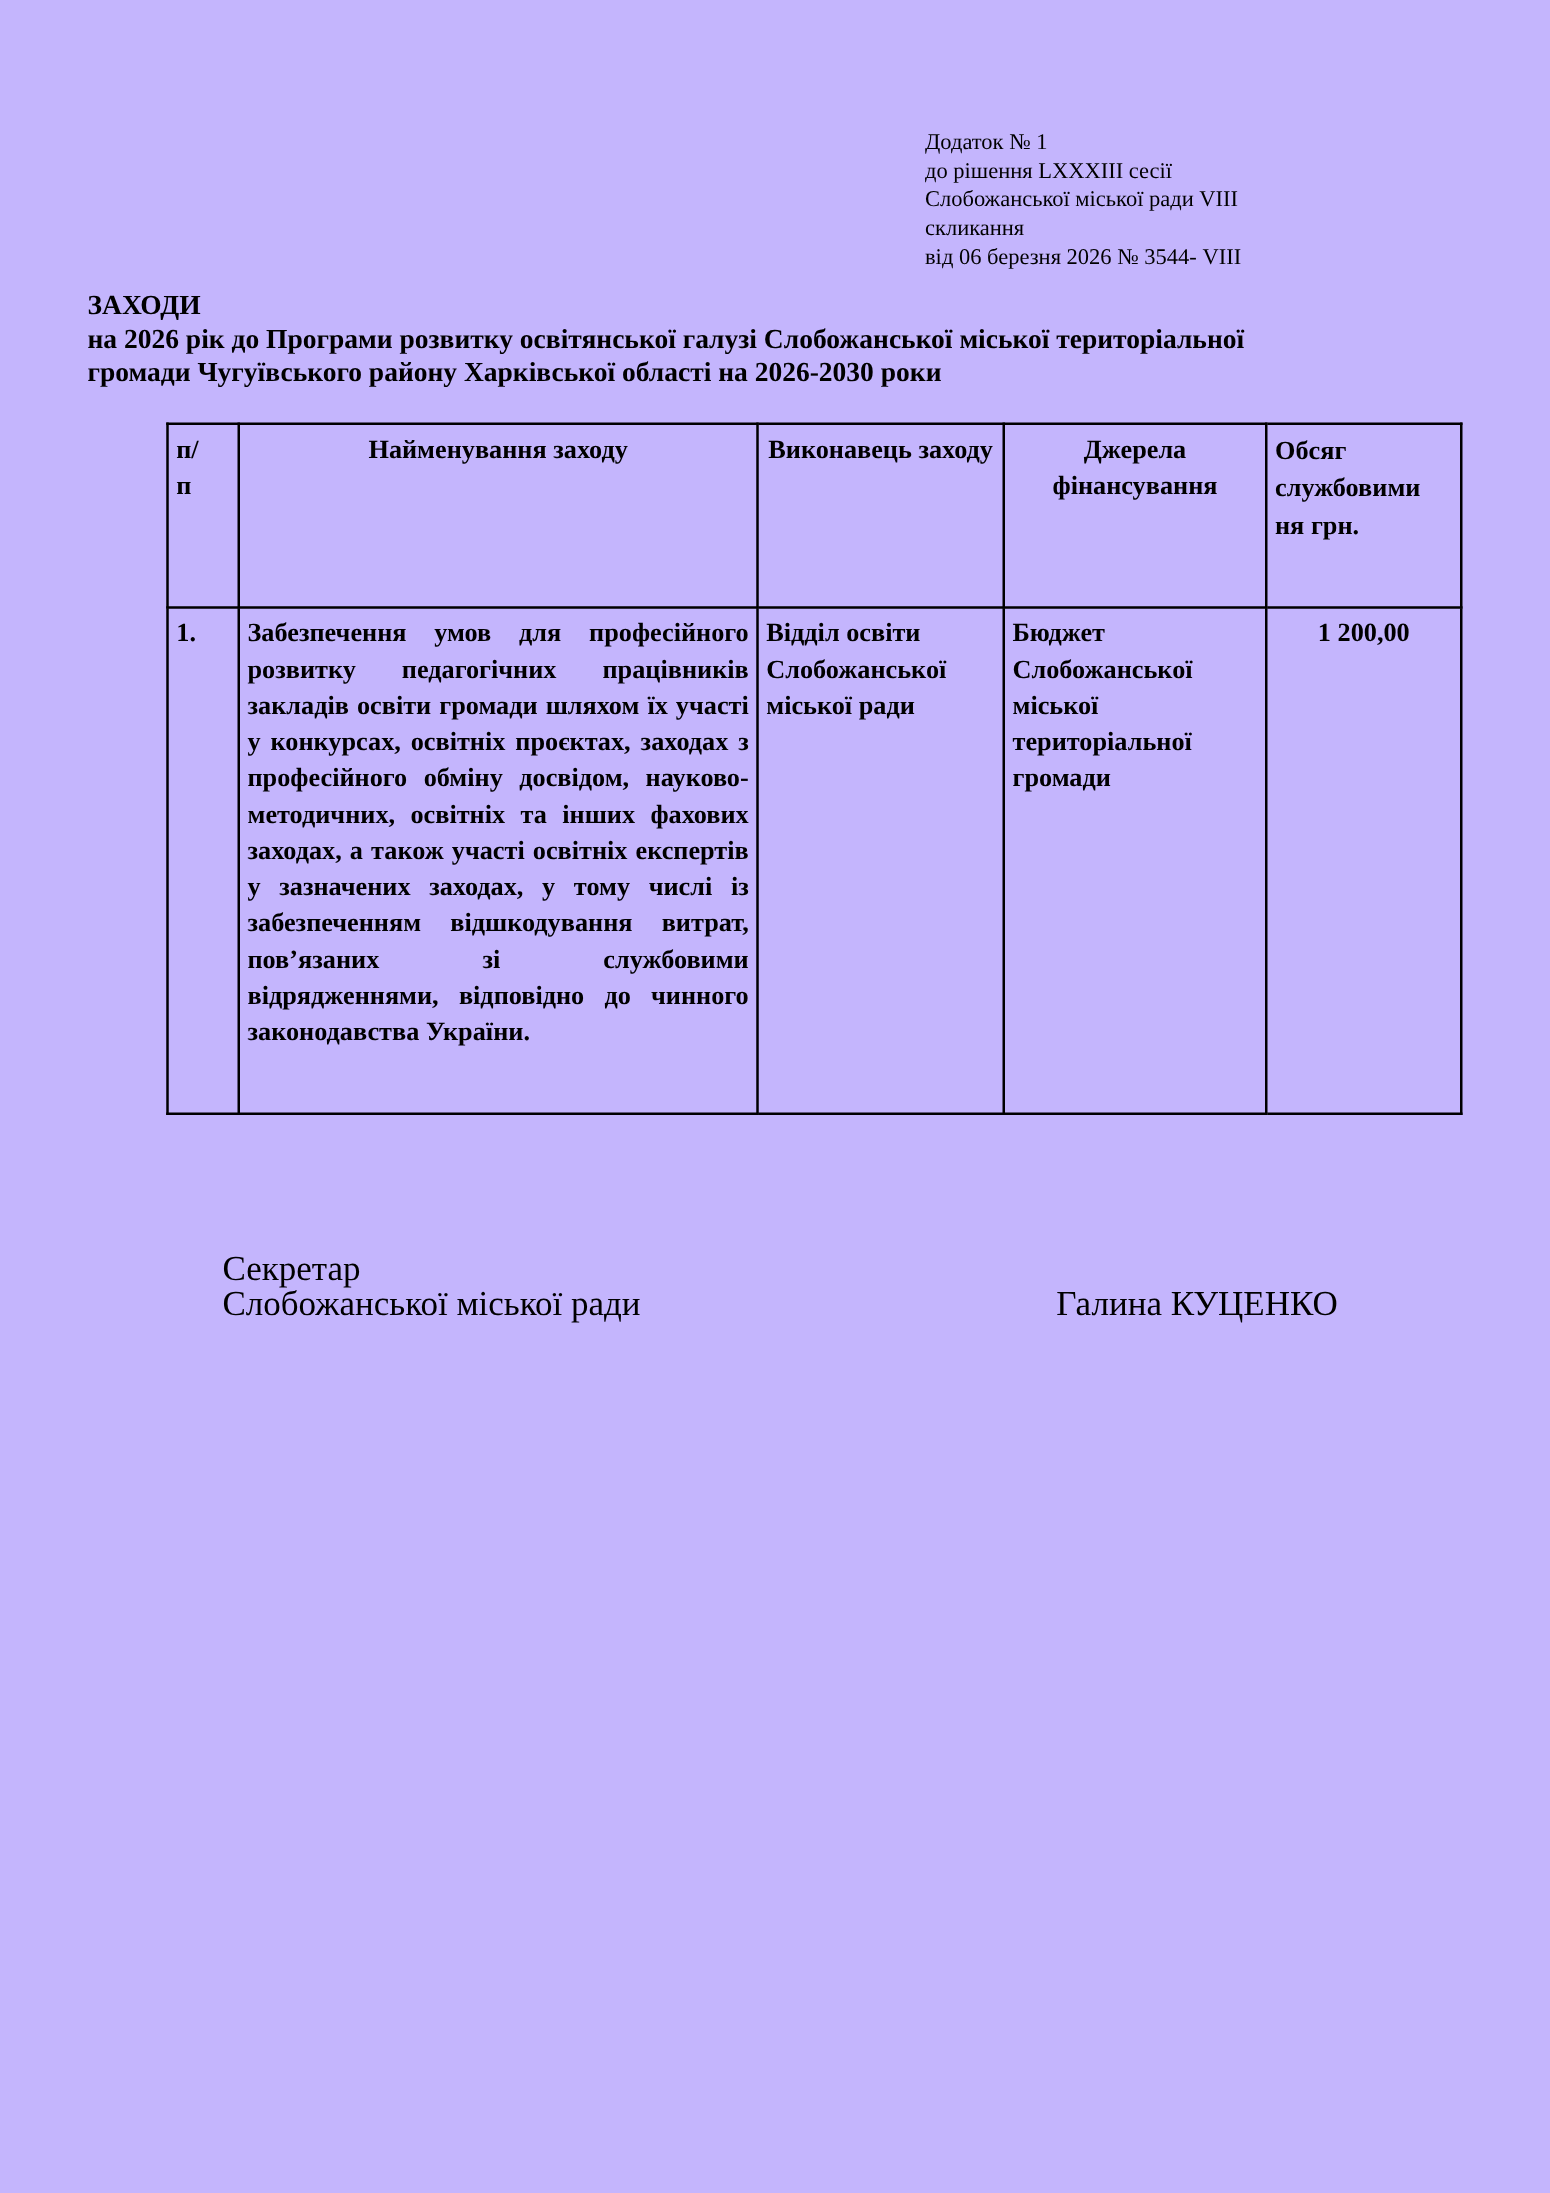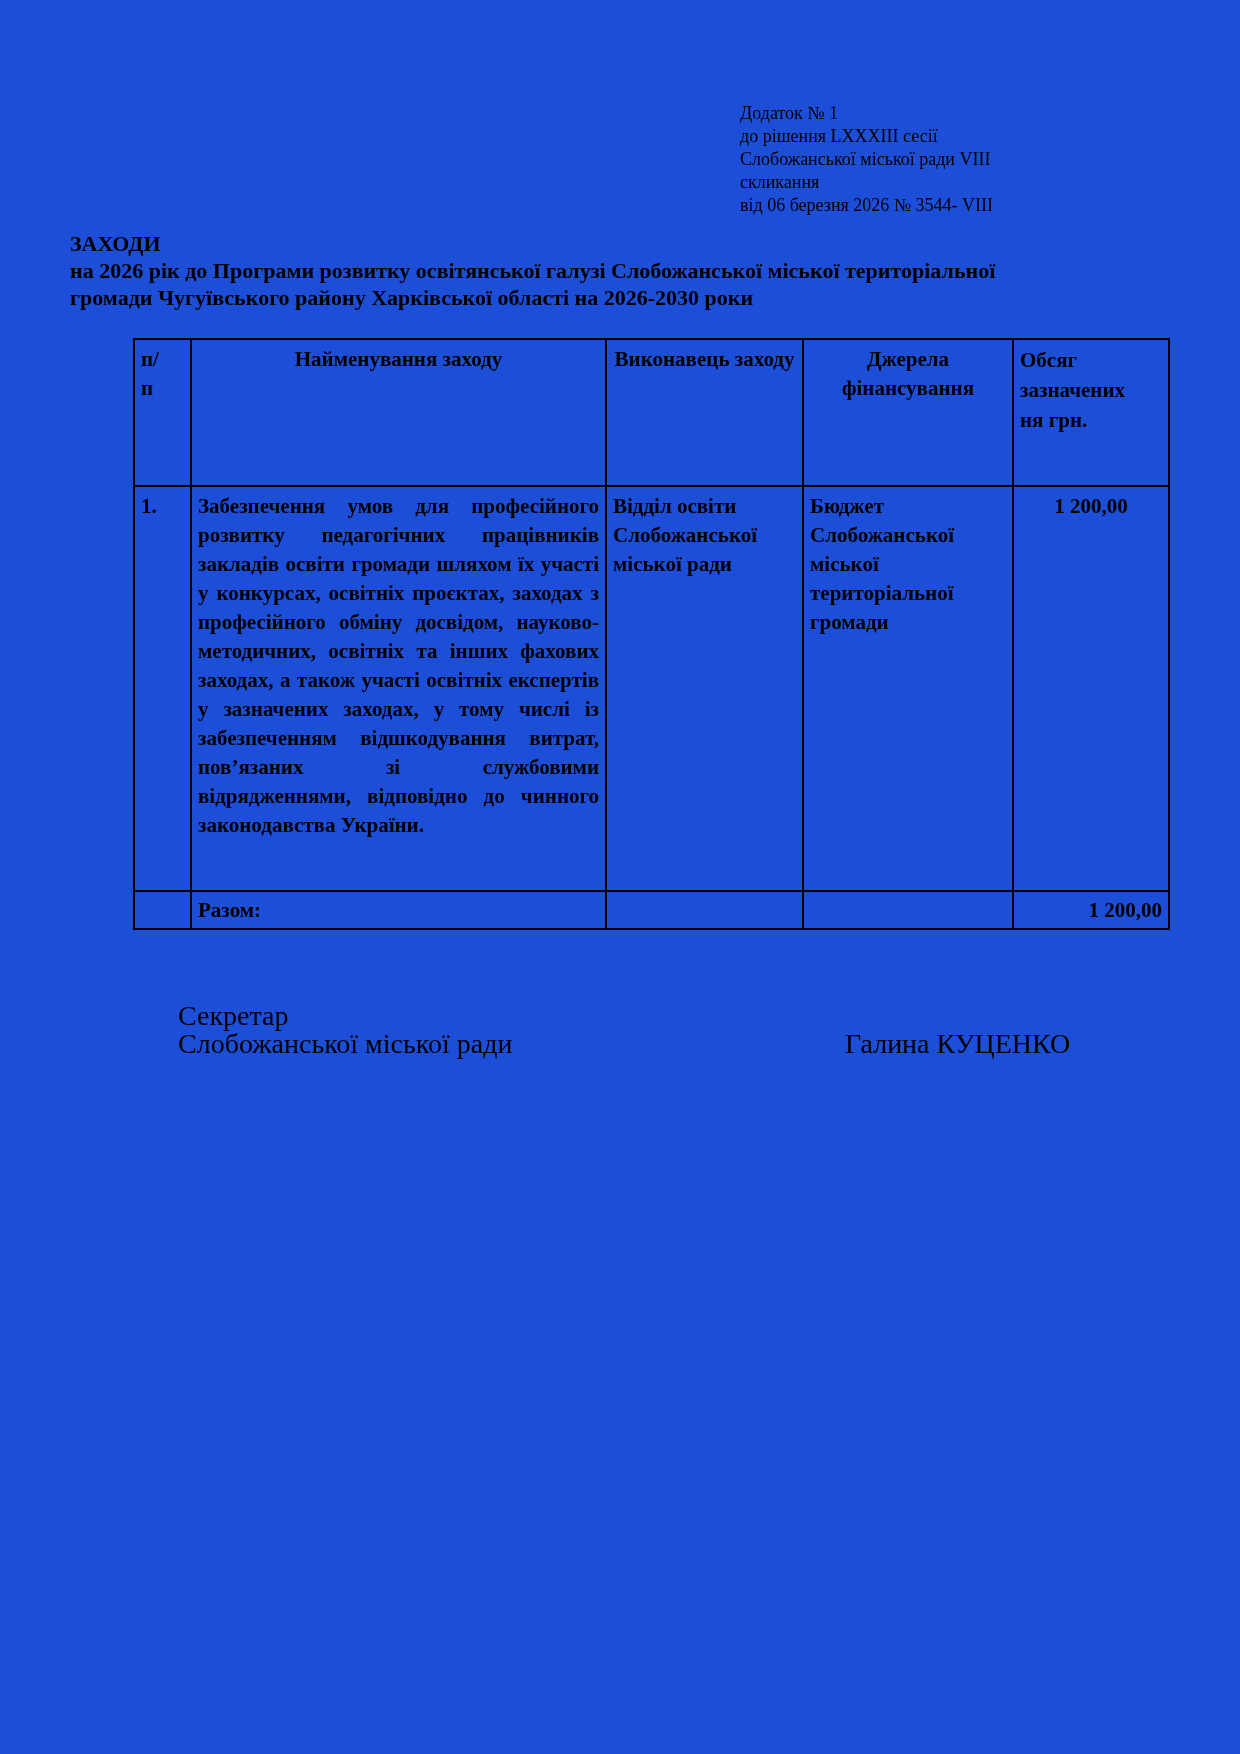--- a/index.html
+++ b/index.html
@@ -4,21 +4,21 @@
 <style>
   html, body {
     margin: 0;
     padding: 0;
     background: #ffffff;
   }
   .page {
     position: relative;
     width: 1240px;
     height: 1754px;
-    background: #1d4ed8;
+    background: #c4b5fd;
     color: #000000;
     font-family: "Liberation Serif", serif;
     overflow: hidden;
   }
 
   
   .ref-block {
     position: absolute;
     left: 740px;
     top: 102px;
@@ -133,39 +133,32 @@
       <tr class="header-row">
         <th class="col-num">
           <span class="hline">п/</span>
           <span class="hline">п</span>
         </th>
         <th class="col-name">Найменування заходу</th>
         <th class="col-executor">Виконавець заходу</th>
         <th class="col-source">Джерела фінансування</th>
         <th class="col-amount">
           <span class="hline">Обсяг</span>
-          <span class="hline">зазначених</span>
+          <span class="hline">службовими</span>
           <span class="hline">ня грн.</span>
         </th>
       </tr>
     </thead>
     <tbody>
       <tr class="data-row">
         <td class="cell-num">1.</td>
         <td class="cell-name">Забезпечення умов для професійного розвитку педагогічних працівників закладів освіти громади шляхом їх участі у конкурсах, освітніх проєктах, заходах з професійного обміну досвідом, науково-методичних, освітніх та інших фахових заходах, а також участі освітніх експертів у зазначених заходах, у тому числі із забезпеченням відшкодування витрат, пов’язаних зі службовими відрядженнями, відповідно до чинного законодавства України.</td>
         <td class="cell-executor">Відділ освіти Слобожанської міської ради</td>
         <td class="cell-source">Бюджет Слобожанської міської територіальної громади</td>
         <td class="cell-amount">1 200,00</td>
-      </tr>
-      <tr class="total-row">
-        <td class="cell-num"></td>
-        <td class="cell-total-label">Разом:</td>
-        <td></td>
-        <td></td>
-        <td class="cell-total-amount">1 200,00</td>
       </tr>
     </tbody>
   </table>
 
   <div class="signature-block">
     <span class="sig-role-line">Секретар</span>
     <span class="sig-role-line">Слобожанської міської ради</span>
     <span class="sig-name">Галина КУЦЕНКО</span>
   </div>
 

